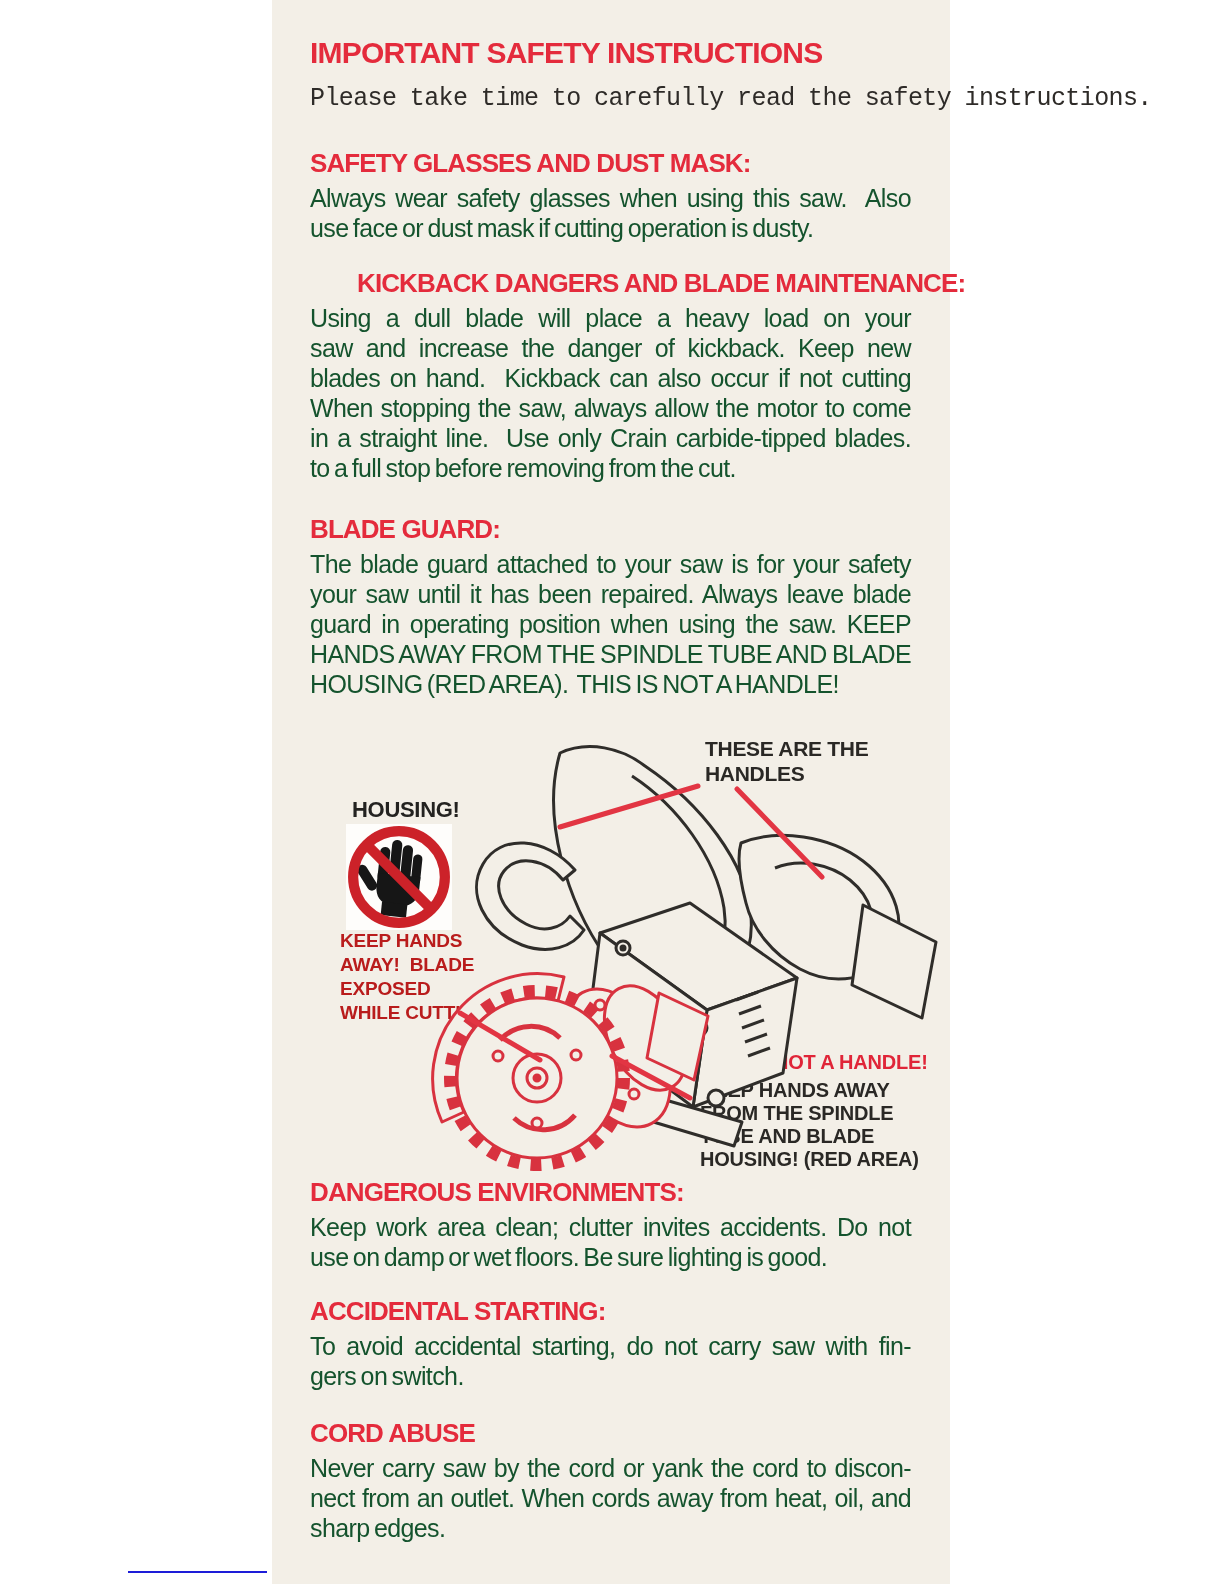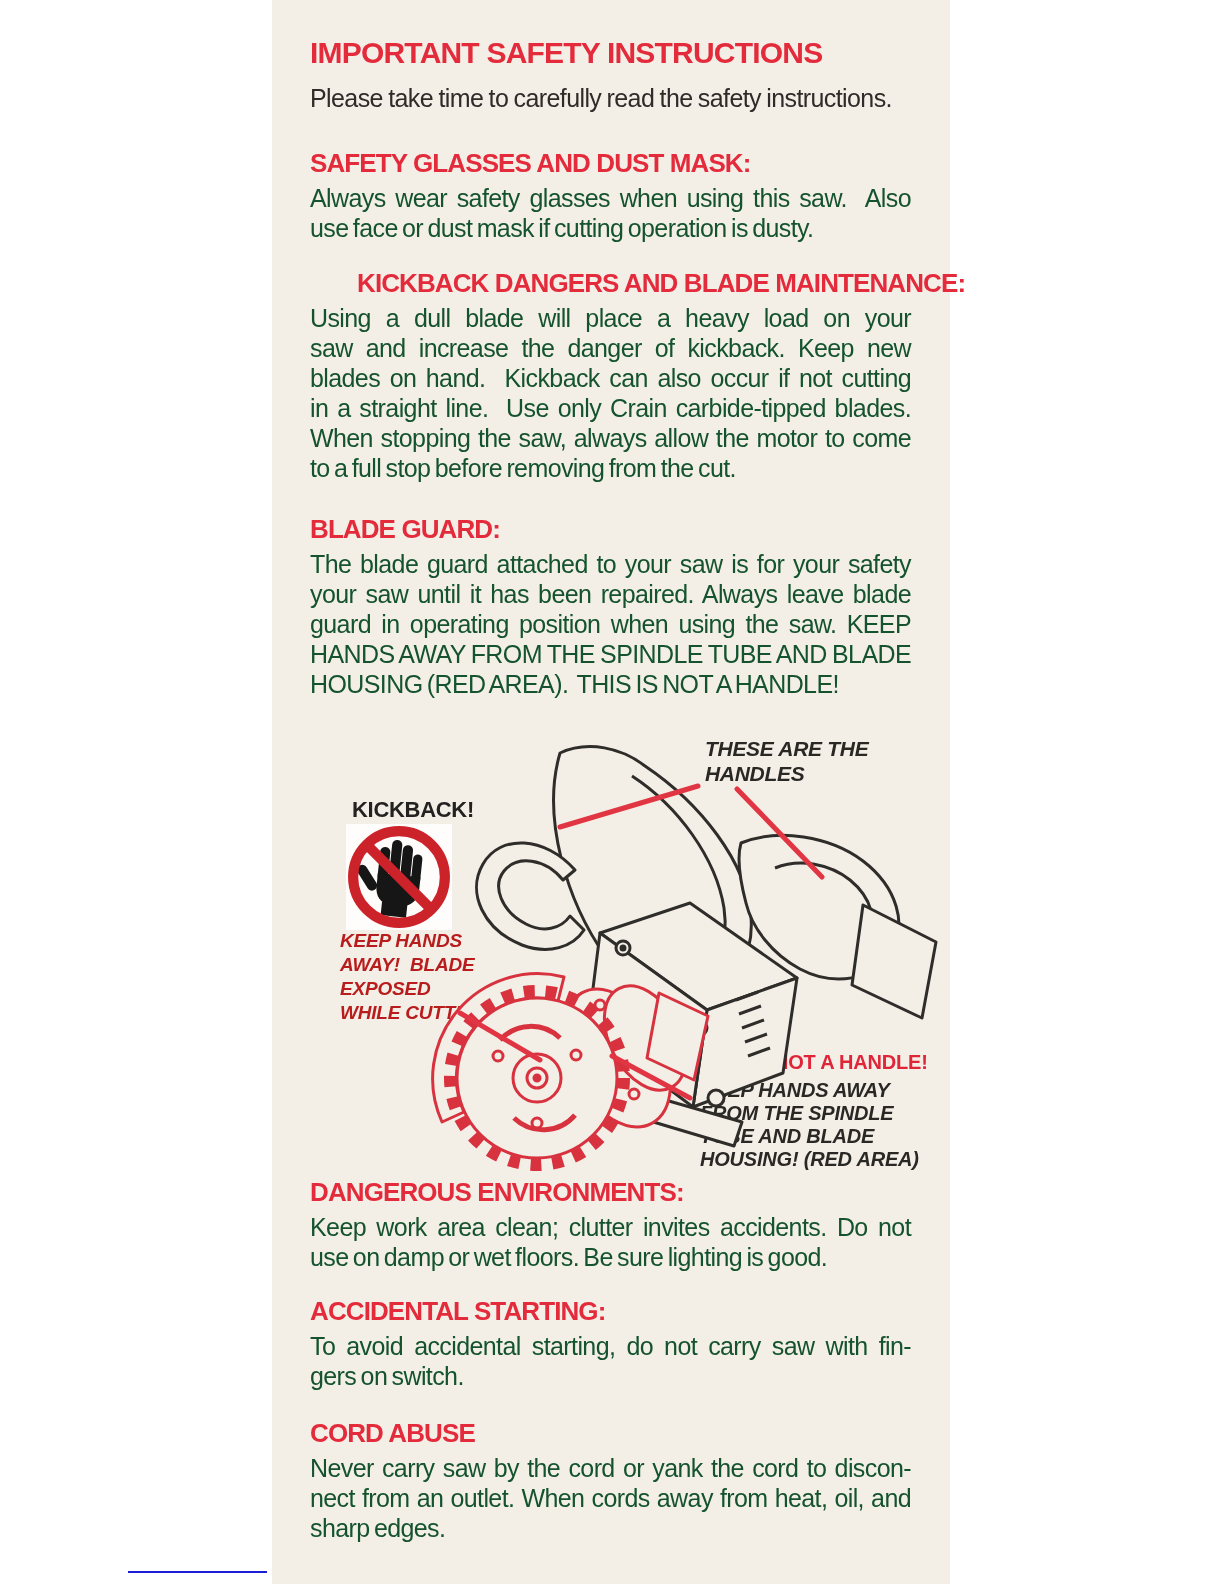--- a/index.html
+++ b/index.html
@@ -7,23 +7,23 @@
           font-family:"Liberation Sans", sans-serif;background:#ffffff;padding-left:28px;}
   #page{position:absolute;left:272px;top:0;width:678px;height:1584px;
         background:#f3efe7;}
   
   .abs{position:absolute;}
   .title{font-size:30px;font-weight:bold;color:#e42b3c;letter-spacing:-0.8px;white-space:nowrap;}
   .h{font-size:26px;font-weight:bold;color:#e42b3c;letter-spacing:-0.9px;white-space:nowrap;}
   .para{width:601px;font-size:25px;color:#14532d;letter-spacing:-0.6px;word-spacing:-2px;line-height:30px;}
   .para .jline{text-align:justify;text-align-last:justify;}
   .para .jline.last{text-align-last:left;}
-  .intro{font-size:25px;color:#2e2b28;letter-spacing:-0.6px;word-spacing:-1px;white-space:nowrap;}
+  .intro{font-size:25px;color:#2e2b28;letter-spacing:-0.6px;word-spacing:-1px;white-space:nowrap;font-family:Liberation Mono, monospace;}
   
-  .labelblock .jline{text-align:left;font-style:italic;}
+  .labelblock .jline{text-align:left;}
   .lbl-handles{font-size:21px;font-weight:bold;color:#2a2825;line-height:25px;letter-spacing:-0.3px;}
   .lbl-caution{font-size:22px;font-weight:bold;color:#232220;letter-spacing:-0.3px;}
   .lbl-keephands{font-size:19px;font-weight:bold;color:#b91c1c;line-height:24px;letter-spacing:-0.2px;}
   .lbl-nothandle{font-size:20px;font-weight:bold;color:#e02538;letter-spacing:-0.2px;white-space:nowrap;}
   .lbl-spindle{font-size:20px;font-weight:bold;color:#2a2825;line-height:23px;letter-spacing:-0.2px;}
   
   .prohibit-box{width:106px;height:106px;background:#fefdfb;}
   
   .ghost{position:absolute;transform:scaleX(-1);color:#6b6458;opacity:0.05;
          font-weight:bold;white-space:nowrap;}
@@ -52,39 +52,39 @@
     <div class="abs para" style="left:38px;top:183px;">
         <div class="jline">Always wear safety glasses when using this saw.&nbsp; Also</div>
         <div class="jline last">use face or dust mask if cutting operation is dusty.</div>
       </div>
 
     <div class="abs h" style="left:38px;top:268px;margin-left:47px;">KICKBACK DANGERS AND BLADE MAINTENANCE:</div>
     <div class="abs para" style="left:38px;top:303px;">
         <div class="jline">Using a dull blade will place a heavy load on your</div>
         <div class="jline">saw and increase the danger of kickback. Keep new</div>
         <div class="jline">blades on hand.&nbsp; Kickback can also occur if not cutting</div>
+        <div class="jline">When stopping the saw, always allow the motor to come</div>
         <div class="jline">in a straight line.&nbsp; Use only Crain carbide-tipped blades.</div>
-        <div class="jline">When stopping the saw, always allow the motor to come</div>
         <div class="jline last">to a full stop before removing from the cut.</div>
       </div>
 
     <div class="abs h" style="left:38px;top:514px;">BLADE GUARD:</div>
     <div class="abs para" style="left:38px;top:549px;">
         <div class="jline">The blade guard attached to your saw is for your safety</div>
         <div class="jline">your saw until it has been repaired. Always leave blade</div>
         <div class="jline">guard in operating position when using the saw. KEEP</div>
         <div class="jline">HANDS AWAY FROM THE SPINDLE TUBE AND BLADE</div>
         <div class="jline last">HOUSING (RED AREA).&nbsp; THIS IS NOT A HANDLE!</div>
       </div>
 
     <div class="abs labelblock lbl-handles" style="left:433px;top:736px;">
         <div class="jline">THESE ARE THE</div>
         <div class="jline last">HANDLES</div>
       </div>
-    <div class="abs lbl-caution" style="left:80px;top:797px;">KICKBACK!</div>
+    <div class="abs lbl-caution" style="left:80px;top:797px;">HOUSING!</div>
 
     <div class="abs prohibit-box" style="left:74px;top:824px;">
       <svg width="106" height="106" viewBox="0 0 104 104">
         <g transform="rotate(6 52 52)" fill="#161616">
           <rect x="31" y="24" width="10" height="34" rx="5"></rect>
           <rect x="42" y="16" width="10" height="42" rx="5"></rect>
           <rect x="53" y="20" width="10" height="38" rx="5"></rect>
           <rect x="64" y="28" width="9" height="30" rx="4.5"></rect>
           <rect x="16" y="42" width="10" height="28" rx="5" transform="rotate(-38 21 56)"></rect>
           <path d="M31,50 L73,50 L73,63 C73,73 66,80 56,80 L46,80 C37,80 31,73 31,63 Z"></path>

